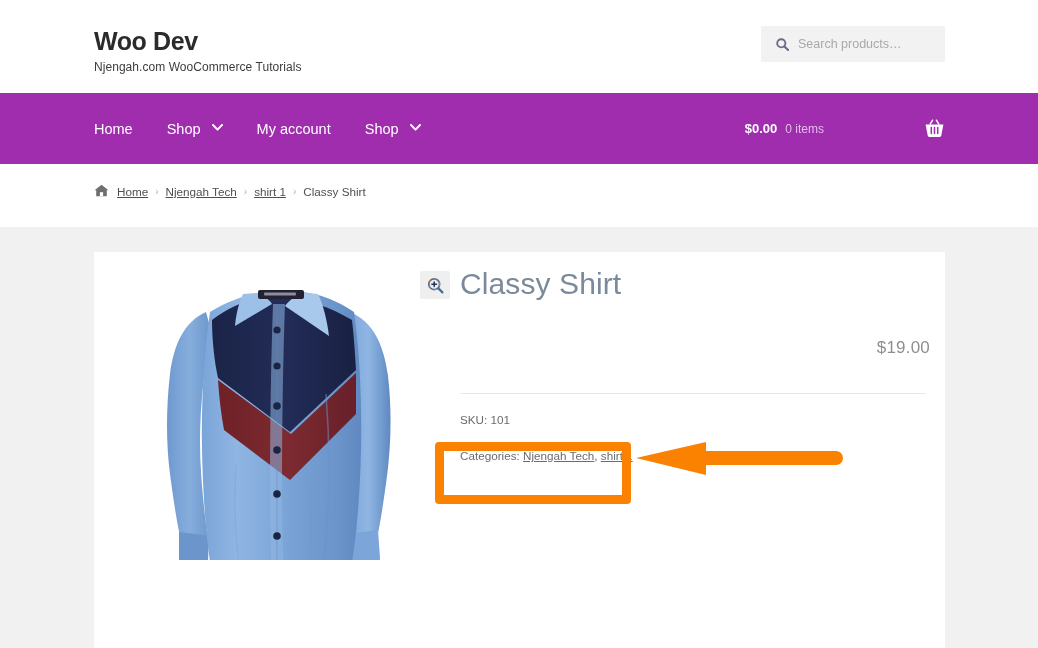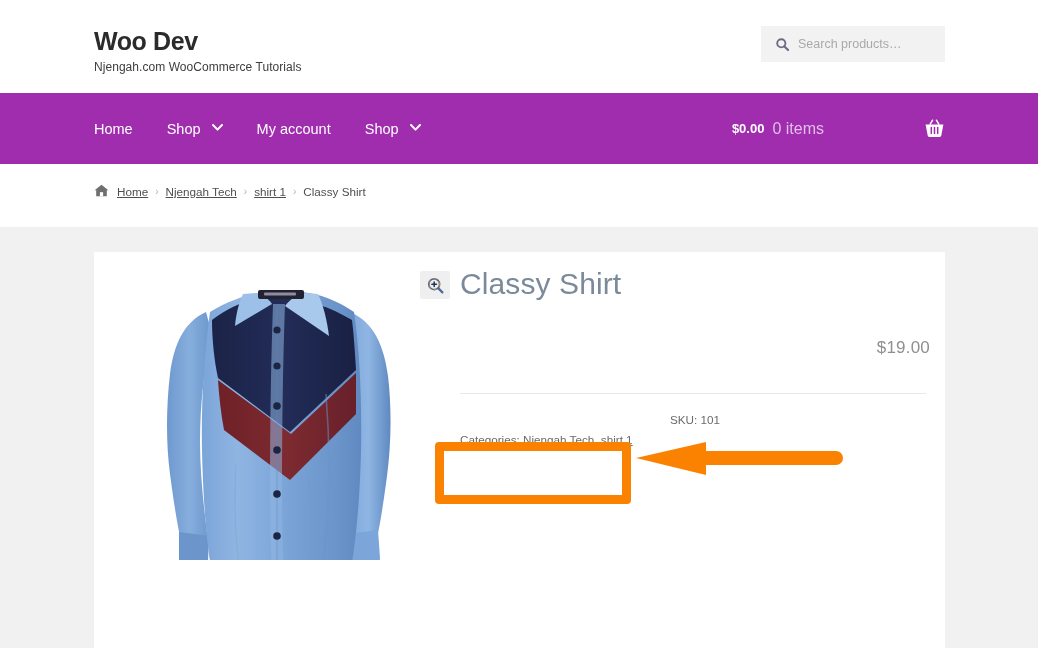--- a/index.html
+++ b/index.html
@@ -111,21 +111,21 @@
   }
   .cart-amount {
     color: #ffffff;
     font-size: 13px;
     font-weight: bold;
     margin-right: 8px;
     margin-left: 42px;
   }
   .cart-count {
     color: #e2bfe8;
-    font-size: 16px;
+    font-size: 12px;
     margin-right: 100px;
     text-align: center;
   }
   .basket-icon svg { display: block; }
 
   
   .breadcrumb-bar {
     position: absolute;
     top: 164px; left: 0;
     width: 1038px;
@@ -236,21 +236,21 @@
     height: 1px;
     background: #e8e8e8;
     margin-top: 35px;
   }
   .product-meta {
     margin-top: 17px;
     font-size: 11.7px;
     color: #6b6b6b;
     line-height: 18px;
   }
-  .sku-row { margin-bottom: 2px; text-align: center; }
+  .sku-row { margin-bottom: 18px; }
   .meta-link {
     color: #6b6b6b;
     text-decoration: underline;
     cursor: pointer;
   }
 
   
   .annot-box {
     position: absolute;
     left: 435px;

